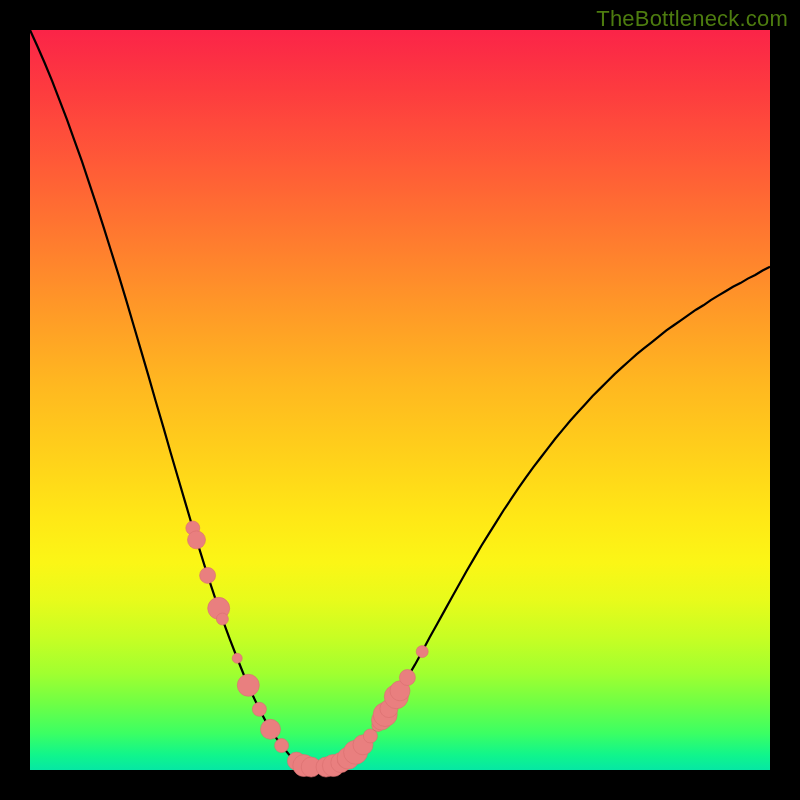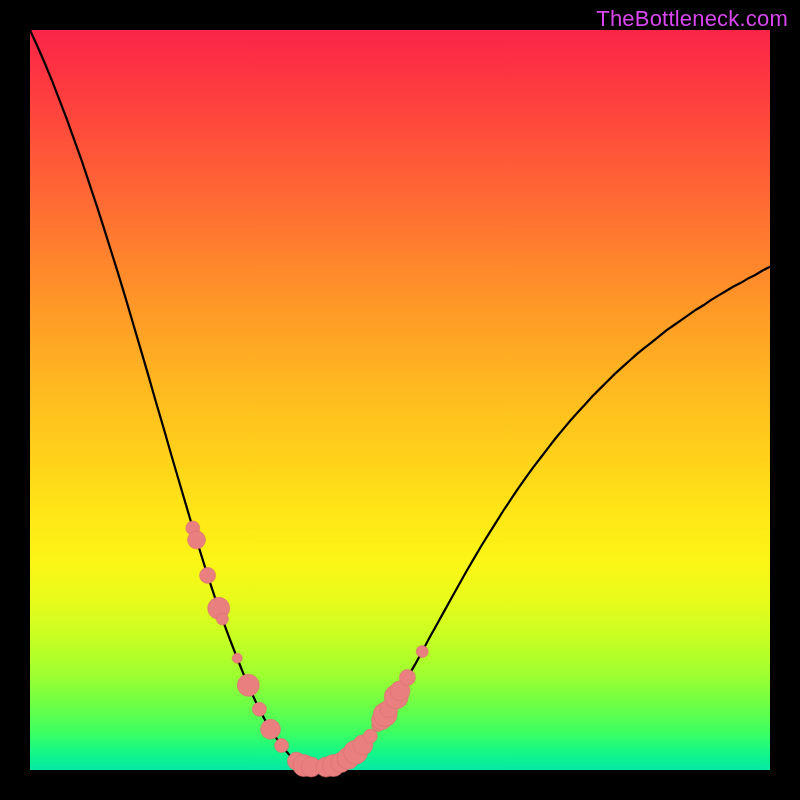--- a/index.html
+++ b/index.html
@@ -40,21 +40,21 @@
       #6fff45 91%,
       #3cff63 95%,
       #10f58c 98%,
       #06e7a4 100%
     );
   }
   .watermark {
     position: absolute;
     top: 6px;
     right: 12px;
-    color: #d946ef;
+    color: #4d7c0f;
     font-size: 22px;
     font-weight: 500;
     letter-spacing: 0.2px;
     user-select: none;
   }
   svg.curve {
     position: absolute;
     left: 0;
     top: 0;
     width: 740px;

